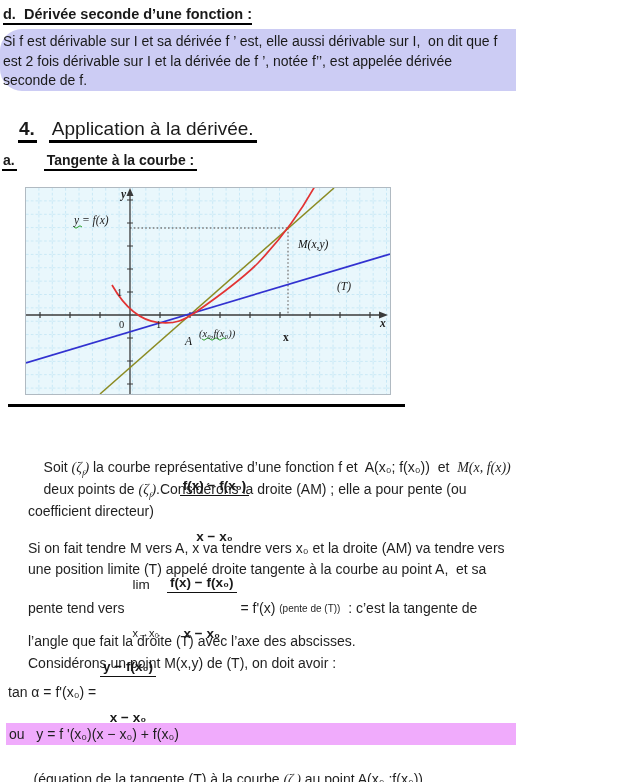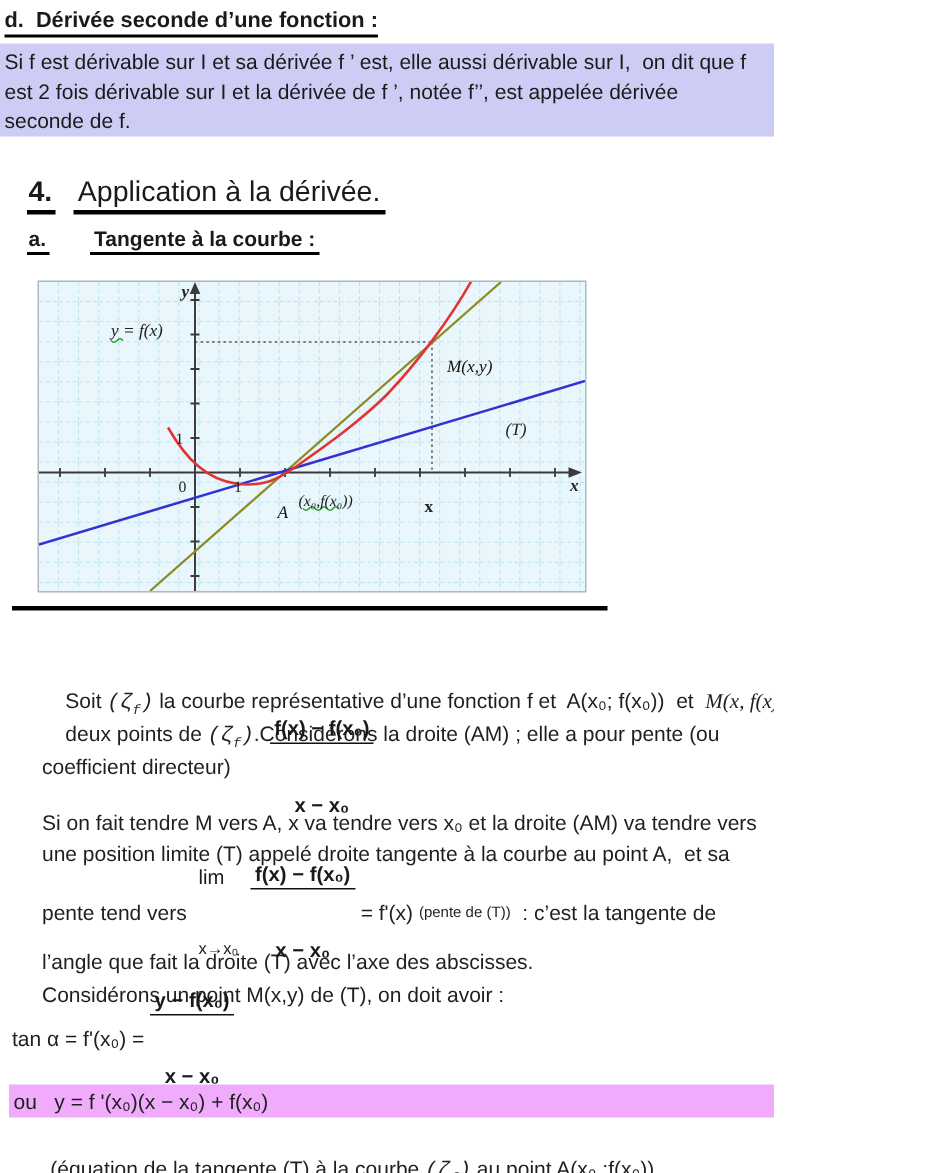--- a/index.html
+++ b/index.html
@@ -4,30 +4,30 @@
 <style>
   html,body{margin:0;padding:0;background:#fff;}
   #page{
     position:relative;width:516px;height:782px;background:#ffffff;
     font-family:"Liberation Sans",sans-serif;color:#1a1a1a;overflow:hidden;
   }
   .abs{position:absolute;}
   .txt{font-size:14px;white-space:pre;color:#1f1f1f;}
   .row{display:flex;align-items:center;white-space:pre;}
   .serifit{font-family:"Liberation Serif",serif;font-style:italic;margin-top:40px;}
-  .zeta{font-family:Liberation Mono, monospace;font-style:italic;font-size:14px;}
+  .zeta{font-family:Liberation Serif, serif;font-style:italic;font-size:14px;}
   .zeta sub{font-size:9px;font-style:italic;}
   .frac{display:inline-block;text-align:center;vertical-align:middle;font-size:13.5px;line-height:16px;font-weight:bold;}
   .frac .num{display:block;border-bottom:1.3px solid #111;padding:0 3px 1px 3px;}
   .frac .den{display:block;padding:1px 3px 0 3px;}
   .lim{display:inline-block;vertical-align:middle;margin:0 4px;}
   .lim .top{display:block;font-size:13.5px;line-height:14px;}
   .lim .bot{display:block;font-size:11px;line-height:11px;}
   .h-d{font-size:14.5px;font-weight:bold;border-bottom:2px solid #000;padding-bottom:1px;white-space:pre;}
-  .defbox{background:#ccccf4;width:625px;height:62px;padding:3px 0 0 3px;box-sizing:border-box;}
+  .defbox{background:#ccccf4;width:625px;height:62px;padding:3px 0 0 3px;box-sizing:border-box;border-radius:22px;}
   .defbox div{font-size:14px;line-height:19.5px;white-space:pre;}
   .h4n{font-size:19px;font-weight:bold;border-bottom:3px solid #000;padding:0 2px 1px 1px;white-space:pre;}
   .h4t{font-size:19px;font-weight:normal;border-bottom:3px solid #000;padding:0 3px 1px 3px;margin-left:12px;white-space:pre;}
   .han{font-size:14px;font-weight:bold;border-bottom:2px solid #000;padding:0 2px 1px 1px;white-space:pre;}
   .hat{font-size:14px;font-weight:bold;border-bottom:2px solid #000;padding:0 3px 1px 3px;margin-left:27px;white-space:pre;}
   .divider{background:#000;height:3px;}
   .hl{background:#f0abfc;display:flex;align-items:center;padding-left:3px;box-sizing:border-box;}
   .small{font-size:10px;}
   .graphbox{border:1px solid #b0bac2;background:#e9f7fc;}
   svg text{font-family:"Liberation Serif",serif;}
@@ -44,21 +44,21 @@
   <div class="abs defbox" style="left:0;top:29px;">
     <div>Si f est dérivable sur I et sa dérivée f ’ est, elle aussi dérivable sur I,  on dit que f</div>
     <div>est 2 fois dérivable sur I et la dérivée de f ’, notée f’’, est appelée dérivée</div>
     <div>seconde de f.</div>
   </div>
 
   <div class="abs" style="left:18px;top:118px;">
     <span class="h4n">4.</span><span class="h4t">Application à la dérivée.</span>
   </div>
 
-  <div class="abs" style="left:18px;top:151px;">
+  <div class="abs" style="left:2px;top:151px;">
     <span class="han">a.</span><span class="hat">Tangente à la courbe :</span>
   </div>
 
   <div class="abs graphbox" style="left:25px;top:187px;width:364px;height:206px;">
     <svg width="364" height="206" viewBox="0 0 364 206">
       <defs>
         <pattern id="grid" width="13.37" height="13.37" patternUnits="userSpaceOnUse">
           <path d="M 13.37 0 L 13.37 13.37 M 0 13.37 L 13.37 13.37" fill="none" stroke="#a5d9ef" stroke-width="1" stroke-dasharray="2.6 2.2"></path>
         </pattern>
       </defs>

